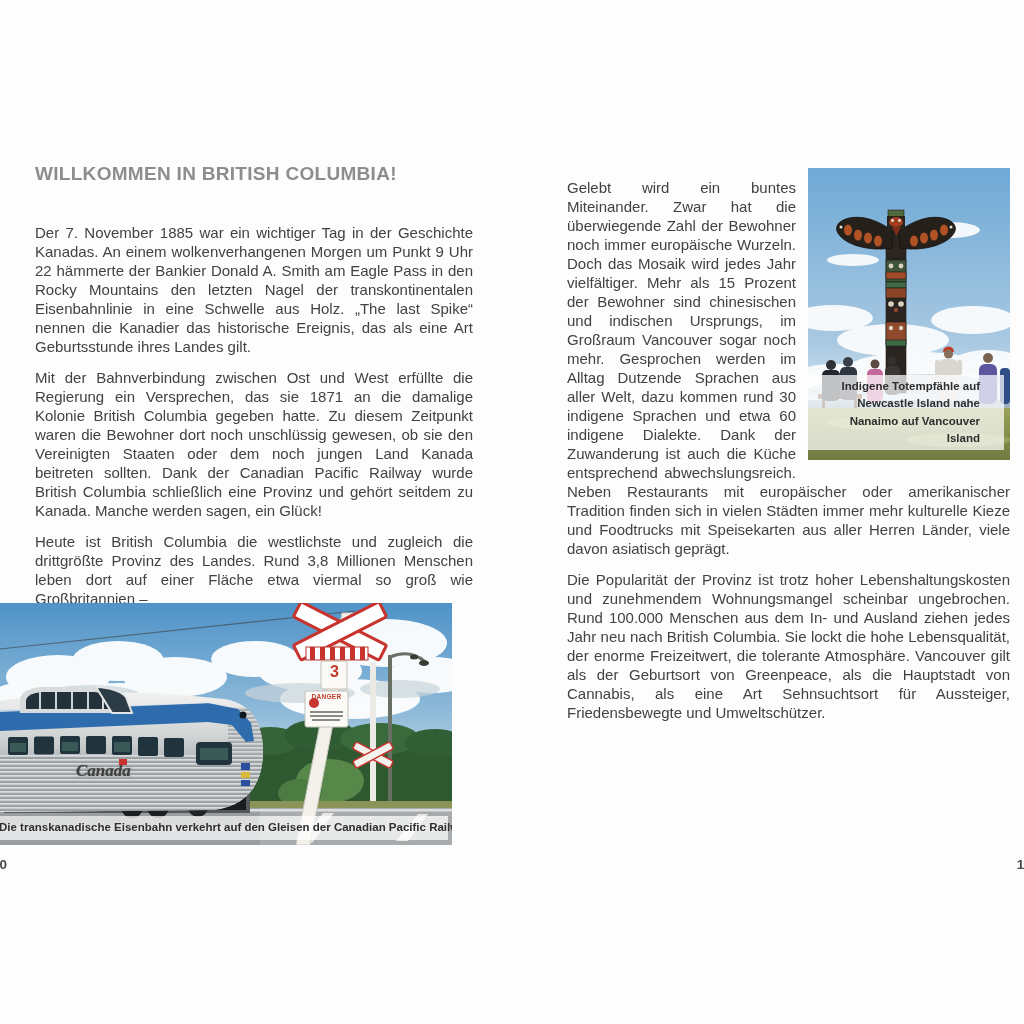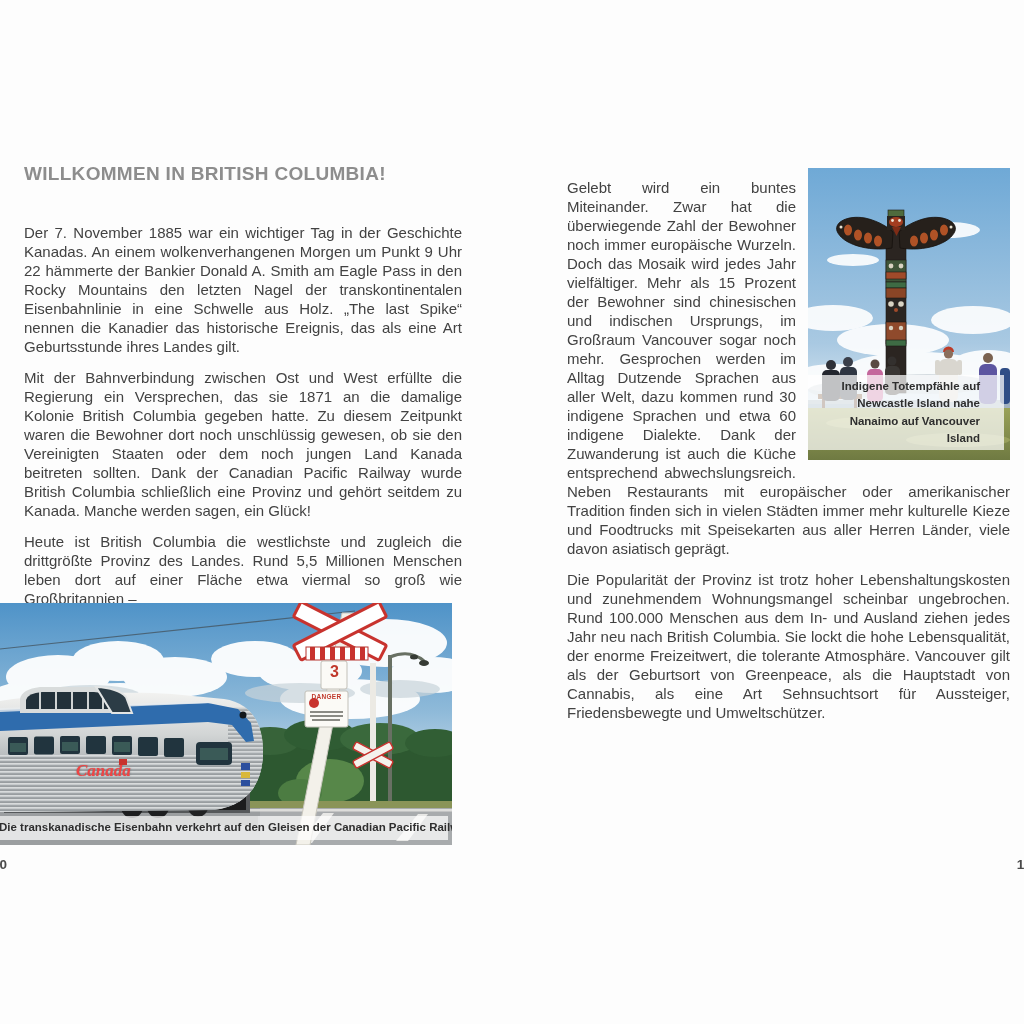--- a/index.html
+++ b/index.html
@@ -1,20 +1,20 @@
 <!DOCTYPE html>
 <html lang="de"><head>
 <meta charset="utf-8">
 <style>
   html,body{margin:0;padding:0;}
   body{width:1024px;height:1024px;background:#fcfcfc;font-family:"Liberation Sans",sans-serif;}
   .canvas{position:relative;width:1024px;height:1024px;overflow:hidden;background:#fdfdfd;}
 
   
-  .left-text{position:absolute;left:24px;top:163px;width:438px;}
+  .left-text{position:absolute;left:35px;top:163px;width:438px;}
   .right-text{position:absolute;left:567px;top:166px;width:443px;}
   h1.title{margin:0 0 38px 0;font-size:19px;line-height:1.15;font-weight:bold;
            color:#8d8d8d;letter-spacing:.3px;}
   p.body{margin:12px 0 0 0;font-size:15px;line-height:19px;color:#424242;
          text-align:justify;font-weight:500;}
   p.body.first{margin-top:0;}
   .pagenum{position:absolute;top:857px;font-size:13.5px;font-weight:600;color:#4a4a4a;}
   .pagenum.left{left:-8px;}
   .pagenum.right{right:-7px;}
 
@@ -25,38 +25,38 @@
   .totem-photo{position:relative;float:right;width:202px;height:292px;margin:2px 0 14px 12px;overflow:hidden;}
   .totem-photo svg{position:absolute;left:0;top:0;}
 
   .photo-caption{position:absolute;background:rgba(255,255,255,.72);color:#2e2e2e;
                  font-weight:600;font-size:11.5px;line-height:1.5;}
   .train-caption{left:-4px;right:4px;bottom:5px;padding:3px 4px 4px 3px;white-space:nowrap;}
   .totem-caption{right:6px;bottom:10px;width:152px;text-align:right;padding:3px 24px;}
 
   
   .canada-script{position:absolute;left:76px;top:158px;font-family:"Liberation Serif",serif;
-                 font-style:italic;font-weight:bold;font-size:17px;color:#ef4444;
+                 font-style:italic;font-weight:bold;font-size:17px;color:#404040;
                  text-shadow:0 0 2px rgba(60,60,60,.5);}
   .canada-flag-mark{position:absolute;left:119px;top:156px;width:8px;height:6px;background:#c8332e;}
   .track-number{position:absolute;left:322px;top:60px;width:25px;text-align:center;
                 font-size:16px;font-weight:bold;color:#c0392b;}
   .danger-label{position:absolute;left:306px;top:90px;width:41px;text-align:center;
                 font-size:6.5px;font-weight:bold;color:#c0392b;letter-spacing:.3px;}
 </style>
 </head>
 <body>
 
 <div class="canvas">
 
   <section class="left-text">
     <h1 class="title">WILLKOMMEN IN BRITISH COLUMBIA!</h1>
     <p class="body">Der 7. November 1885 war ein wichtiger Tag in der Geschichte Kanadas. An einem wolkenverhangenen Morgen um Punkt 9 Uhr 22 hämmerte der Bankier Donald A. Smith am Eagle Pass in den Rocky Mountains den letzten Nagel der transkontinentalen Eisenbahnlinie in eine Schwelle aus Holz. „The last Spike“ nennen die Kanadier das historische Ereignis, das als eine Art Geburtsstunde ihres Landes gilt.</p>
     <p class="body">Mit der Bahnverbindung zwischen Ost und West erfüllte die Regierung ein Versprechen, das sie 1871 an die damalige Kolonie British Columbia gegeben hatte. Zu diesem Zeitpunkt waren die Bewohner dort noch unschlüssig gewesen, ob sie den Vereinigten Staaten oder dem noch jungen Land Kanada beitreten sollten. Dank der Canadian Pacific Railway wurde British Columbia schließlich eine Provinz und gehört seitdem zu Kanada. Manche werden sagen, ein Glück!</p>
-    <p class="body">Heute ist British Columbia die westlichste und zugleich die drittgrößte Provinz des Landes. Rund 5,5 Millionen Menschen leben dort auf einer Fläche etwa viermal so groß wie Großbritannien –</p>
+    <p class="body">Heute ist British Columbia die westlichste und zugleich die drittgrößte Provinz des Landes. Rund 3,8 Millionen Menschen leben dort auf einer Fläche etwa viermal so groß wie Großbritannien –</p>
   </section>
 
   <figure class="train-photo">
     <svg width="452" height="242" viewBox="0 0 452 242">
       <defs>
         <linearGradient id="skyT" x1="0" y1="0" x2="0" y2="1">
           <stop offset="0" stop-color="#4f93c8"></stop>
             <stop offset=".45" stop-color="#8fbad9"></stop>
             <stop offset=".8" stop-color="#dbe7ee"></stop>
         </linearGradient>

